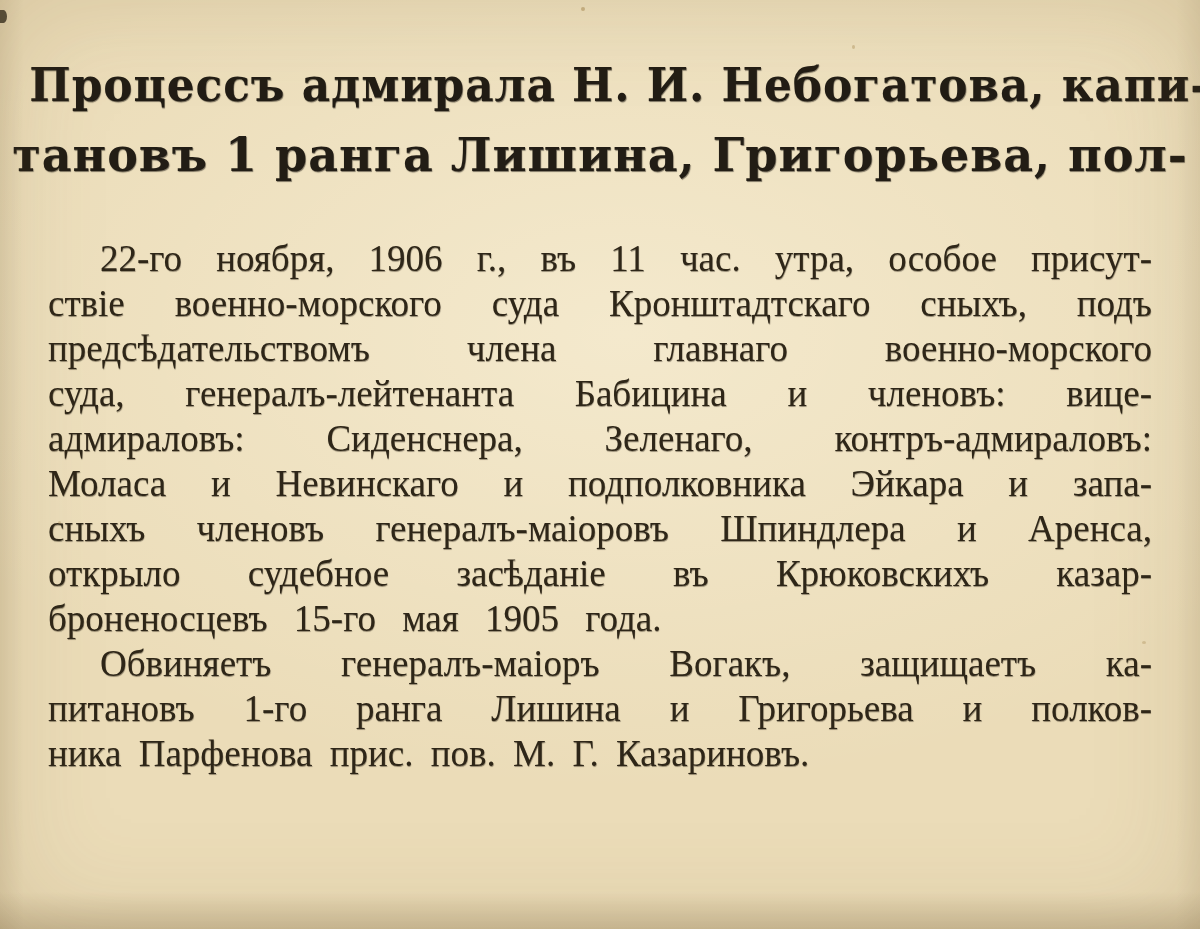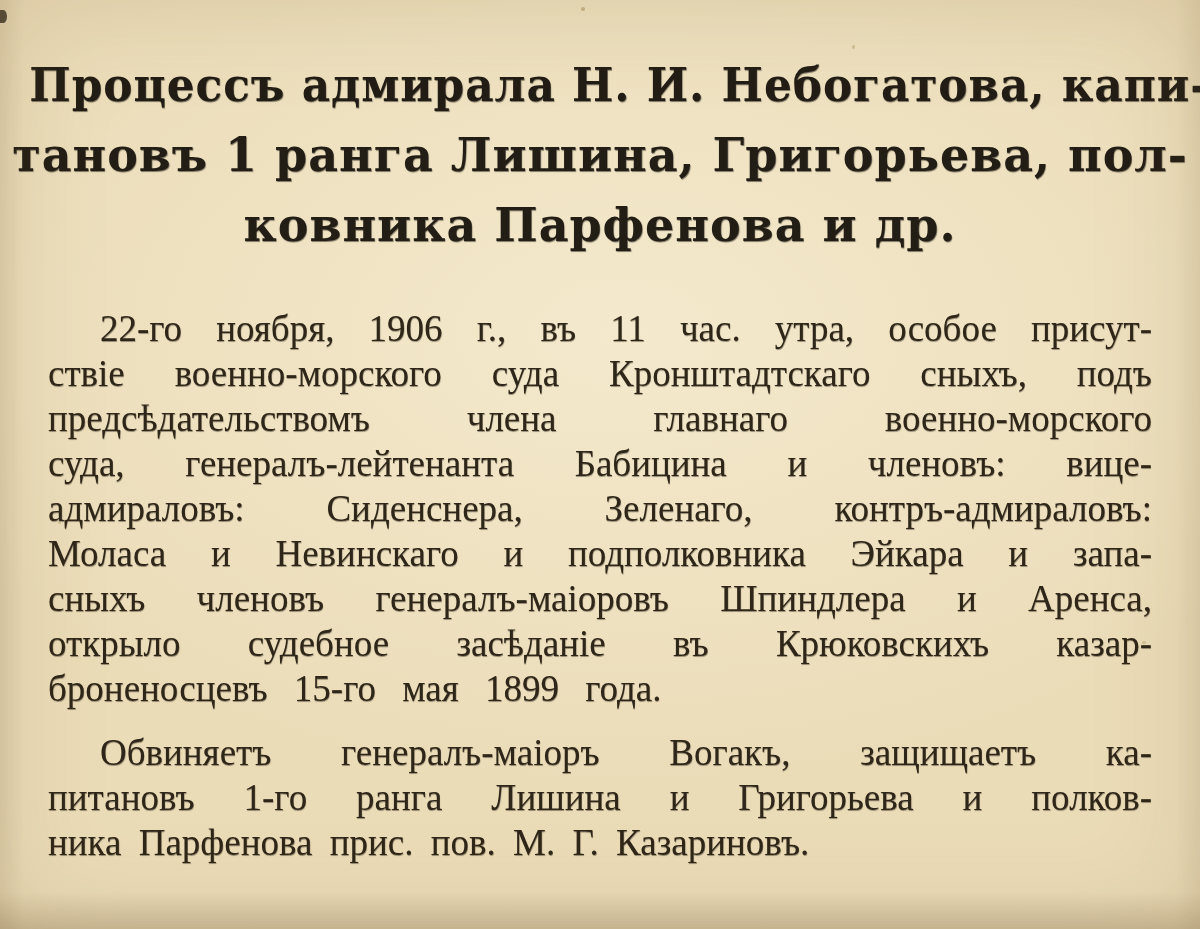--- a/index.html
+++ b/index.html
@@ -53,21 +53,21 @@
     text-shadow: 0.6px 0.8px 0.9px rgba(34, 29, 21, 0.55);
   }
   
   .body-text {
     margin: 46px 48px 0 48px;
     color: var(--ink);
     font-size: 37px;
     font-family: Liberation Serif, serif;
   }
   .para { display: block; }
-  .para + .para { margin-top: 19px; }
+  .para + .para { }
   .tline {
     display: block;
     height: 45px;
     line-height: 45px;
     white-space: normal;
     text-shadow: 0.4px 0.6px 0.7px rgba(46, 38, 24, 0.45);
   }
   .jline {
     text-align: justify;
     text-align-last: justify;
@@ -107,37 +107,34 @@
   <div class="speck s3"></div>
   <div class="speck s4"></div>
 
   <div class="headline">
     <div class="hrow">
       <span class="hline fitx" style="transform: scaleX(0.9527);">Процессъ адмирала Н. И. Небогатова, капи-</span>
     </div>
     <div class="hrow">
       <span class="hline fitx">тановъ 1 ранга Лишина, Григорьева, пол-</span>
     </div>
-    <div class="hrow">
-      <span class="hline fitx">ковника Парфенова и др.</span>
-    </div>
   </div>
 
   <div class="body-text">
 
     <p class="para">
       <span class="tline jline indent">22-го ноября, 1906 г., въ 11 час. утра, особое присут-</span>
       <span class="tline jline">ствіе военно-морского суда Кронштадтскаго сныхъ, подъ</span>
       <span class="tline jline">предсѣдательствомъ члена главнаго военно-морского</span>
       <span class="tline jline">суда, генералъ-лейтенанта Бабицина и членовъ: вице-</span>
       <span class="tline jline">адмираловъ: Сиденснера, Зеленаго, контръ-адмираловъ:</span>
       <span class="tline jline">Моласа и Невинскаго и подполковника Эйкара и запа-</span>
       <span class="tline jline">сныхъ членовъ генералъ-маіоровъ Шпиндлера и Аренса,</span>
       <span class="tline jline">открыло судебное засѣданіе въ Крюковскихъ казар-</span>
-      <span class="tline spread-wide">броненосцевъ 15-го мая 1899 года.</span>
+      <span class="tline spread-wide">броненосцевъ 15-го мая 1905 года.</span>
     </p>
 
     <p class="para">
       <span class="tline jline indent">Обвиняетъ генералъ-маіоръ Вогакъ, защищаетъ ка-</span>
       <span class="tline jline">питановъ 1-го ранга Лишина и Григорьева и полков-</span>
       <span class="tline spread">ника Парфенова прис. пов. М. Г. Казариновъ.</span>
     </p>
 
   </div>
 

